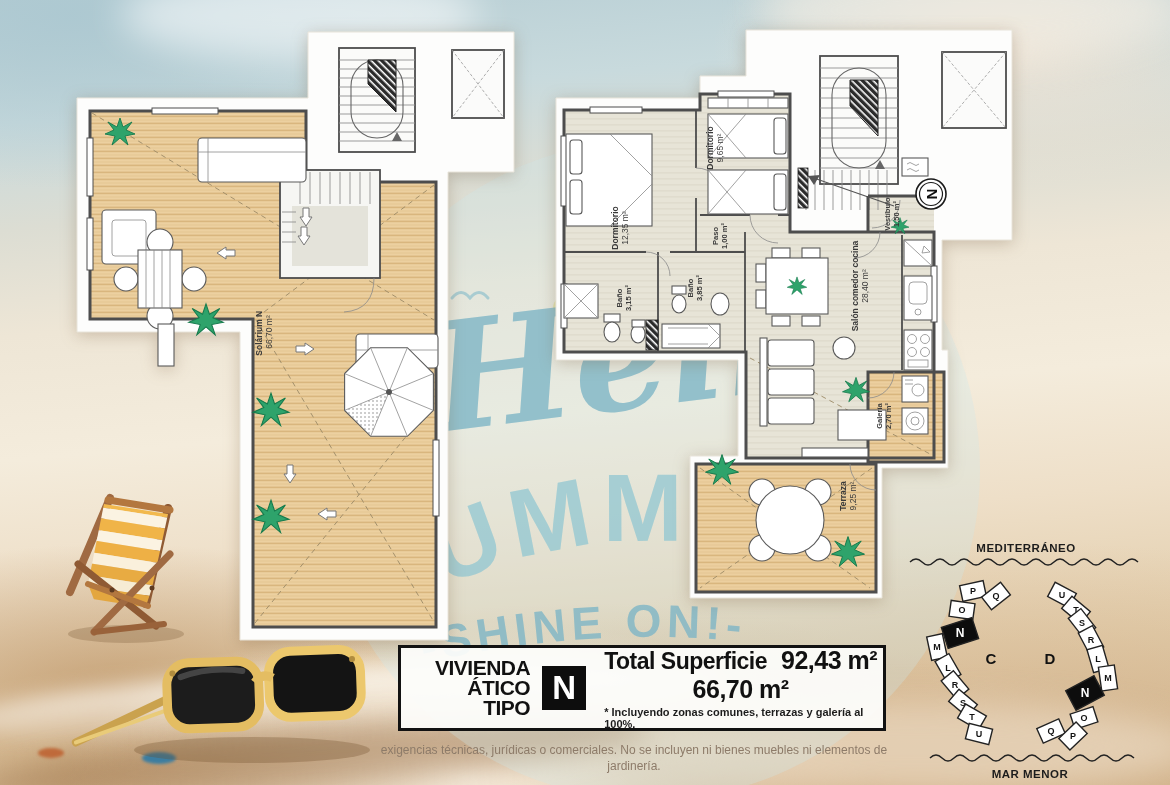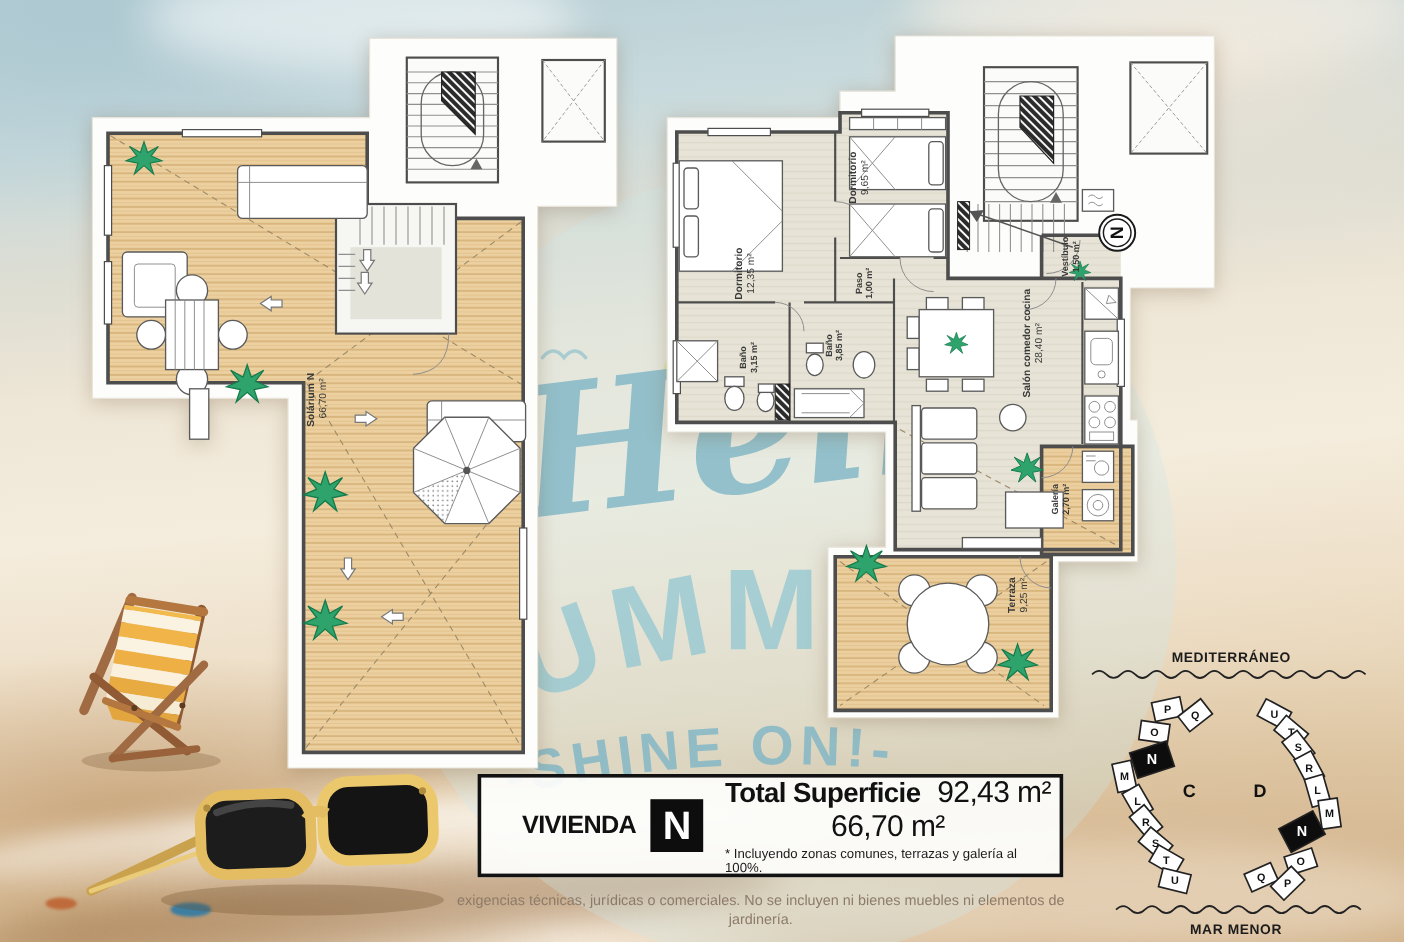--- a/index.html
+++ b/index.html
@@ -43,22 +43,22 @@
   .info-box{position:absolute;left:398px;top:645px;width:488px;height:86px;box-sizing:border-box;
             background:rgba(253,253,251,.93);border:3px solid #121212;z-index:5;
             display:flex;align-items:center;padding:4px 14px 4px 34px;gap:12px}
   .dwelling{font-weight:bold;font-size:21px;line-height:.95;text-align:right;color:#111;letter-spacing:-.5px}
   .type-letter{width:44px;height:44px;background:#0d0d0d;color:#fff;font-weight:bold;font-size:33px;
                display:flex;align-items:center;justify-content:center;flex:0 0 auto}
   .sup{flex:1;display:flex;flex-direction:column;align-items:center;margin-left:6px}
   .sup-row{display:flex;align-items:baseline;gap:14px;color:#111;white-space:nowrap}
   .sup-label{font-size:23px;font-weight:bold;letter-spacing:-.5px}
   .sup-label.r2{font-size:22px}
-  .sup-value{font-size:25px;font-weight:400;letter-spacing:-.5px}
-  .sup-note{font-size:11px;font-weight:normal;color:#1c1c1c;margin-top:2px}
+  .sup-value{font-size:25px;font-weight:700;letter-spacing:-.5px}
+  .sup-note{font-size:11px;font-weight:bold;color:#1c1c1c;margin-top:2px}
   .disclaimer{position:absolute;left:378px;top:743px;width:512px;text-align:center;z-index:5;
               font-size:12px;line-height:1.3;color:#8d7b69}
   .sea-label{font:bold 11.5px "Liberation Sans",sans-serif;fill:#1c1c1c;text-anchor:middle;letter-spacing:.5px}
   .unit-letter{font:bold 9px "Liberation Sans",sans-serif;fill:#111;text-anchor:middle}
   .unit-letter.w{fill:#fff;font-size:12px}
   .blk-letter{font:bold 15px "Liberation Sans",sans-serif;fill:#111;text-anchor:middle}
   .unit{fill:#fff;stroke:#222;stroke-width:1.4}
   .unit.b{fill:#0d0d0d}
   .wave{fill:none;stroke:#222;stroke-width:1.4}
 </style>
@@ -381,20 +381,21 @@
       <path d="M120,48 Q150,38 182,44" stroke="rgba(255,255,255,.18)" stroke-width="6" fill="none" stroke-linecap="round"></path>
       <circle cx="112" cy="44" r="3" fill="#b08c3e"></circle>
         <circle cx="292" cy="36" r="3" fill="#b08c3e"></circle>
     </g>
   </g>
 </svg>
 
 <div class="info-box">
   <div class="dwelling">
     <div>VIVIENDA</div>
+    <div>ÁTICO TIPO</div>
   </div>
   <div class="type-letter">N</div>
   <div class="sup">
     <div class="sup-row">
       <span class="sup-label">Total Superficie</span>
       <span class="sup-value">92,43 m²</span>
     </div>
     <div class="sup-row">
       <span class="sup-value">66,70 m²</span>
     </div>

